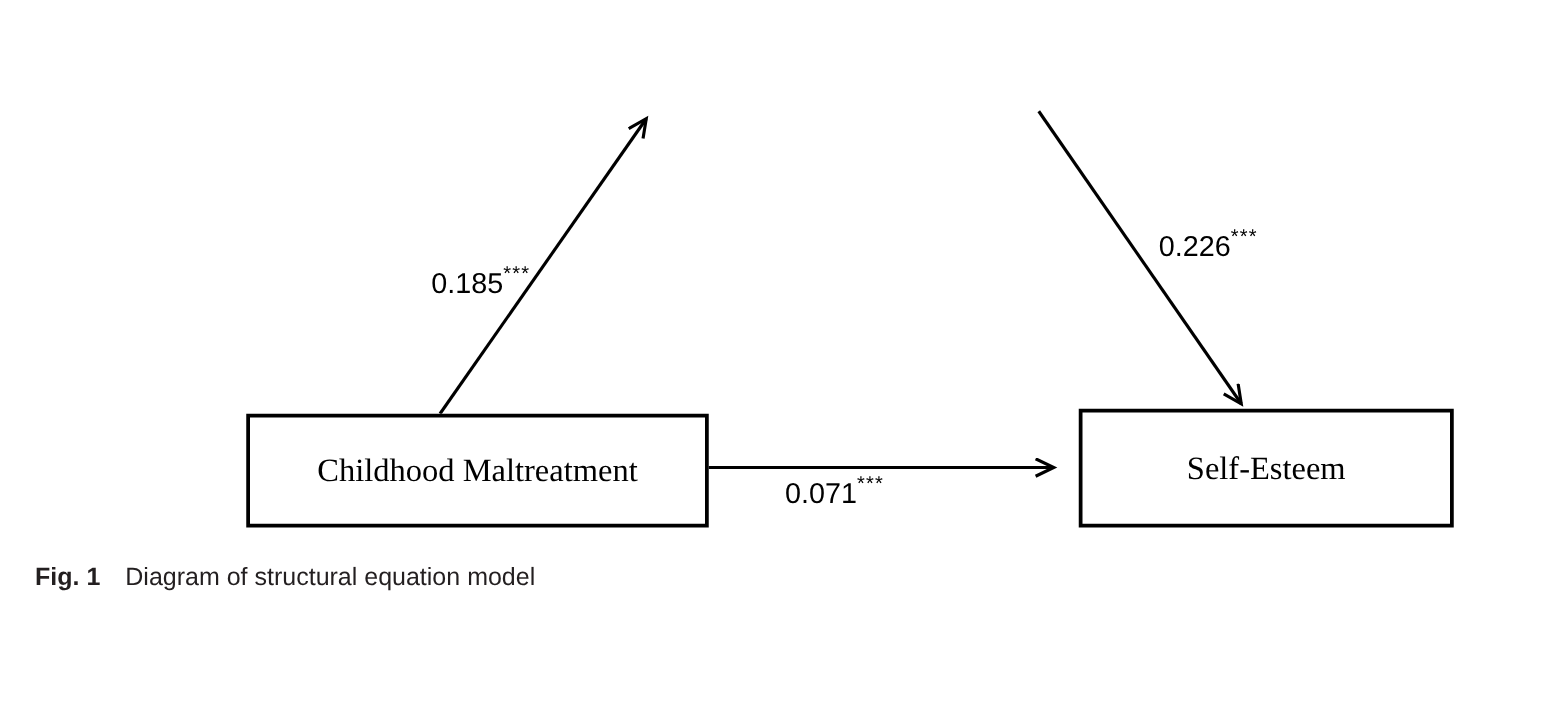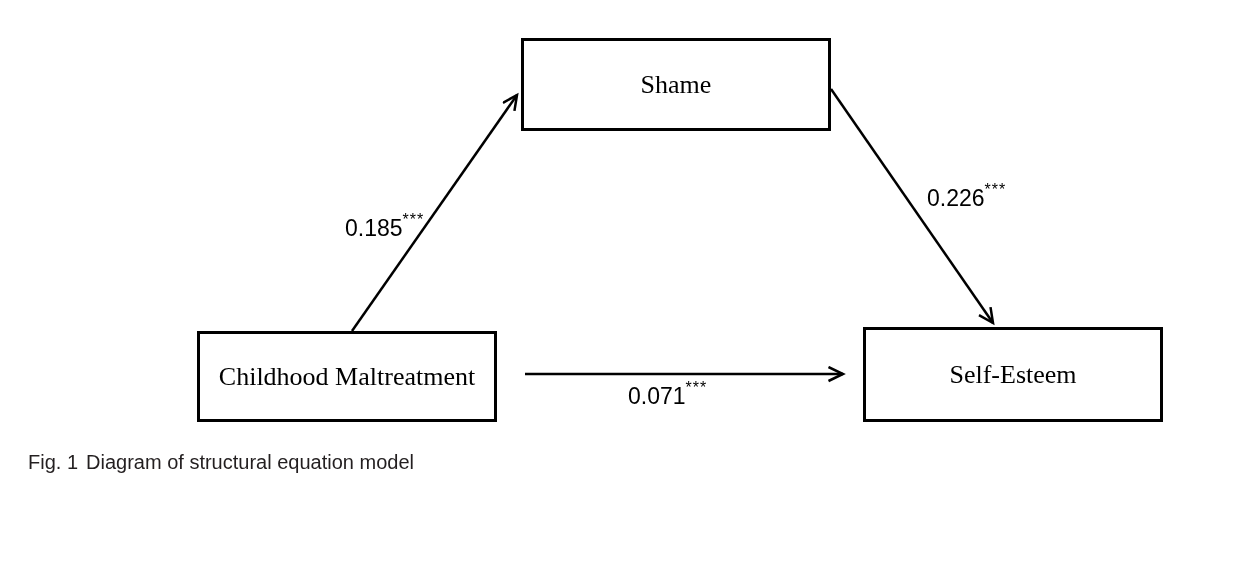--- a/index.html
+++ b/index.html
@@ -28,21 +28,21 @@
     background: #ffffff;
     display: flex;
     align-items: center;
     justify-content: center;
     font-family: "Liberation Serif", "DejaVu Serif", serif;
     font-size: 26px;
     color: #000000;
     white-space: nowrap;
   }
   .node-shame { left: 521px; top: 38px; width: 310px; height: 93px; }
-  .node-cm    { left: 197px; top: 331px; width: 300px; height: 91px; }
+  .node-cm    { left: 197px; top: 331px; width: 370px; height: 91px; }
   .node-se    { left: 848px; top: 327px; width: 300px; height: 95px; margin-left: 15px; }
 
   .coef-label {
     position: absolute;
     font-family: "Liberation Sans", "DejaVu Sans", sans-serif;
     font-size: 23px;
     color: #000000;
     white-space: nowrap;
   }
   .coef-label sup {
@@ -58,43 +58,40 @@
   .caption {
     position: absolute;
     left: 28px;
     top: 451px;
     font-family: "Liberation Sans", "DejaVu Sans", sans-serif;
     font-size: 20px;
     color: #231f20;
     white-space: nowrap;
   }
   .caption .fig-label {
-    font-weight: 400;
-    margin-right: 8px;
+    font-weight: 700;
+    margin-right: 20px;
   }
 </style>
 </head>
 <body>
 
 <div class="canvas">
 
   <svg class="arrows-layer" width="1236" height="572" viewBox="0 0 1236 572" xmlns="http://www.w3.org/2000/svg">
     <defs>
       <marker id="openArrow" markerUnits="userSpaceOnUse" markerWidth="20" markerHeight="18" refX="15.5" refY="8" orient="auto">
         <path d="M1,1 L15.5,8 L1,15" fill="none" stroke="#000000" stroke-width="2.5"></path>
       </marker>
     </defs>
     <line x1="352" y1="331" x2="517" y2="95" stroke="#000000" stroke-width="2.5" marker-end="url(#openArrow)"></line>
     <line x1="831" y1="89" x2="993" y2="323" stroke="#000000" stroke-width="2.5" marker-end="url(#openArrow)"></line>
     <line x1="525" y1="374" x2="843" y2="374" stroke="#000000" stroke-width="2.5" marker-end="url(#openArrow)"></line>
   </svg>
 
-  <div class="node-box node-shame">
-    <span>Shame</span>
-  </div>
   <div class="node-box node-cm">
     <span>Childhood Maltreatment</span>
   </div>
   <div class="node-box node-se">
     <span>Self-Esteem</span>
   </div>
 
   <div class="coef-label coef-a">
     <span>0.185</span><sup>***</sup>
   </div>

